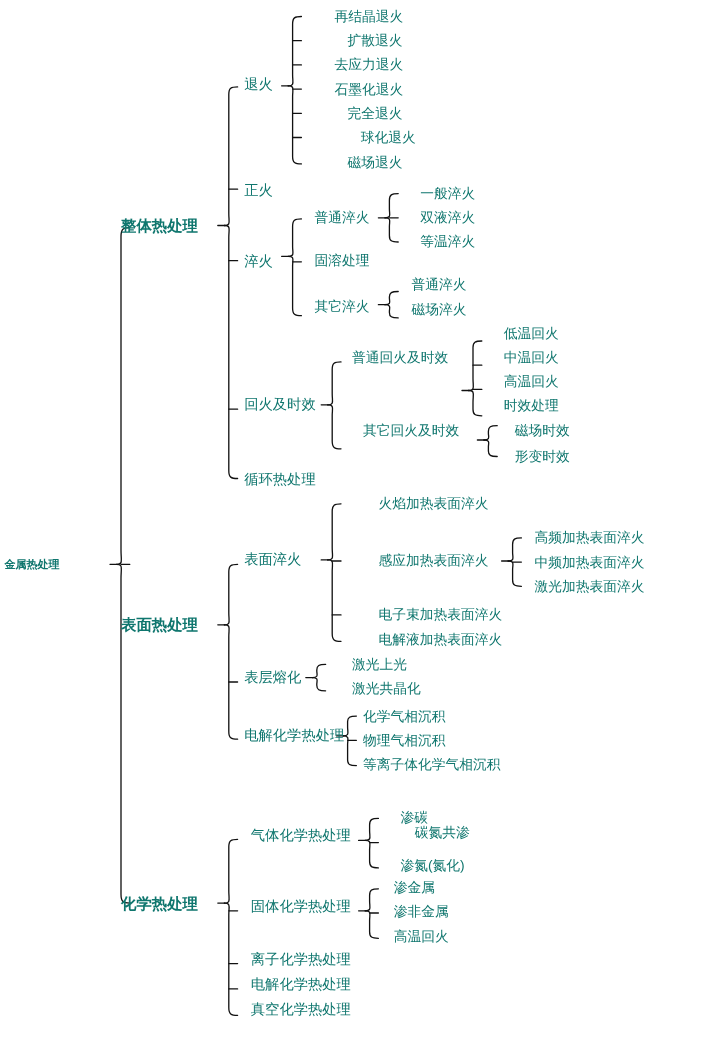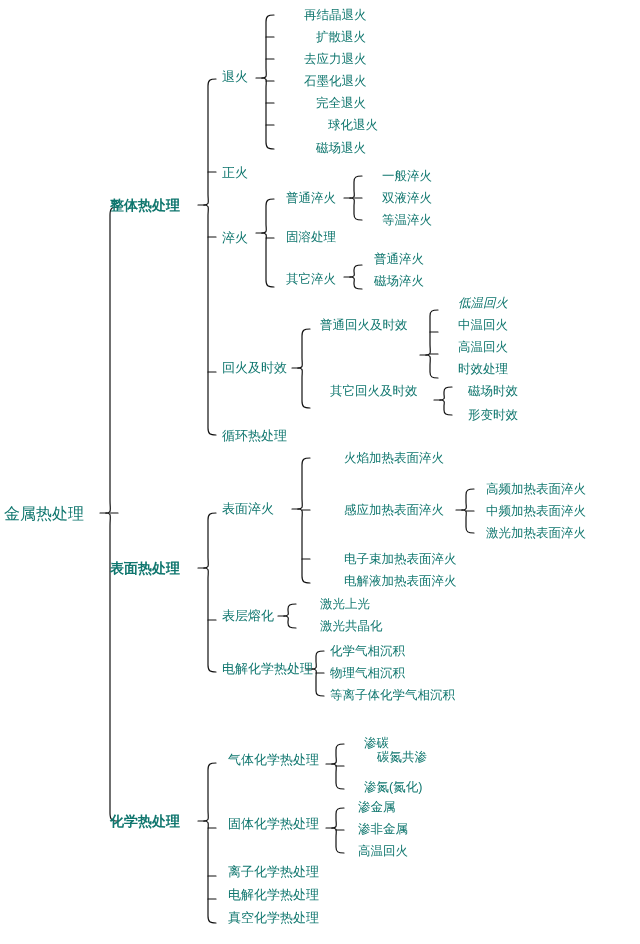--- a/index.html
+++ b/index.html
@@ -21,22 +21,22 @@
     height: 944px;
   }
   .node {
     position: absolute;
     white-space: nowrap;
     font-size: 13px;
     line-height: 15px;
     color: #0f766e;
   }
   .lvl0 {
-    font-weight: normal;
-    font-size: 16px;
+    font-weight: bold;
+    font-size: 10px;
   }
   .lvl1 {
     font-weight: bold;
     font-size: 14px;
   }
   .lvl2 {
     font-size: 13px;
   }
   .lvl3 {
     font-size: 12.5px;
@@ -174,21 +174,21 @@
   <div class="node lvl3" style="left:286px; top:191px;">普通淬火</div>
   <div class="node lvl4" style="left:382px; top:169px;">一般淬火</div>
   <div class="node lvl4" style="left:382px; top:191px;">双液淬火</div>
   <div class="node lvl4" style="left:382px; top:213px;">等温淬火</div>
   <div class="node lvl3" style="left:286px; top:230px;">固溶处理</div>
   <div class="node lvl3" style="left:286px; top:272px;">其它淬火</div>
   <div class="node lvl4" style="left:374px; top:252px;">普通淬火</div>
   <div class="node lvl4" style="left:374px; top:274px;">磁场淬火</div>
   <div class="node lvl2" style="left:222px; top:360px;">回火及时效</div>
   <div class="node lvl3" style="left:320px; top:318px;">普通回火及时效</div>
-  <div class="node lvl4" style="left:458px; top:296px;font-style:italic;">低温回火</div>
+  <div class="node lvl4" style="left:458px; top:296px;">低温回火</div>
   <div class="node lvl4" style="left:458px; top:318px;">中温回火</div>
   <div class="node lvl4" style="left:458px; top:340px;">高温回火</div>
   <div class="node lvl4" style="left:458px; top:362px;">时效处理</div>
   <div class="node lvl3" style="left:330px; top:384px;">其它回火及时效</div>
   <div class="node lvl4" style="left:468px; top:384px;">磁场时效</div>
   <div class="node lvl4" style="left:468px; top:408px;">形变时效</div>
   <div class="node lvl2" style="left:222px; top:428px;">循环热处理</div>
 
   <div class="node lvl1" style="left:110px; top:561px;">表面热处理</div>
   <div class="node lvl2" style="left:222px; top:501px;">表面淬火</div>

